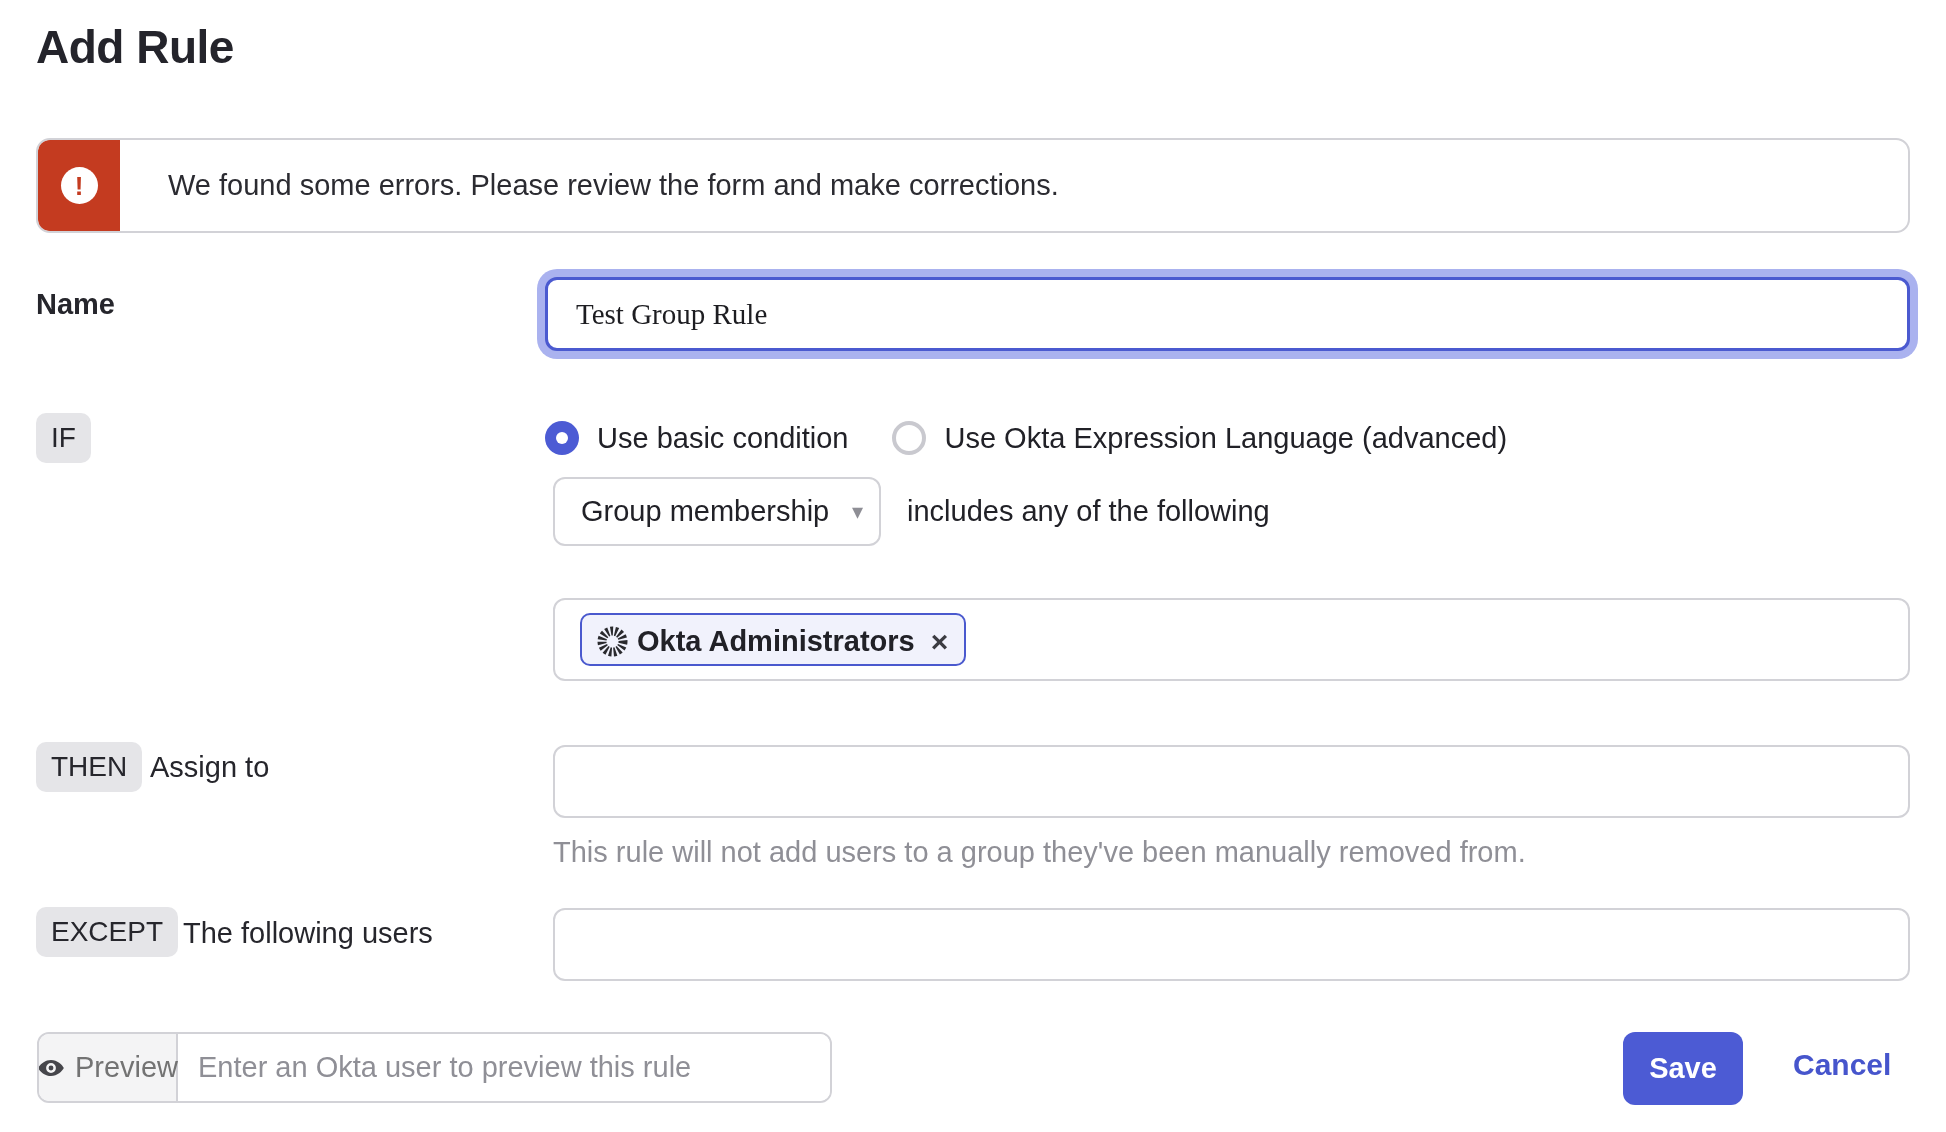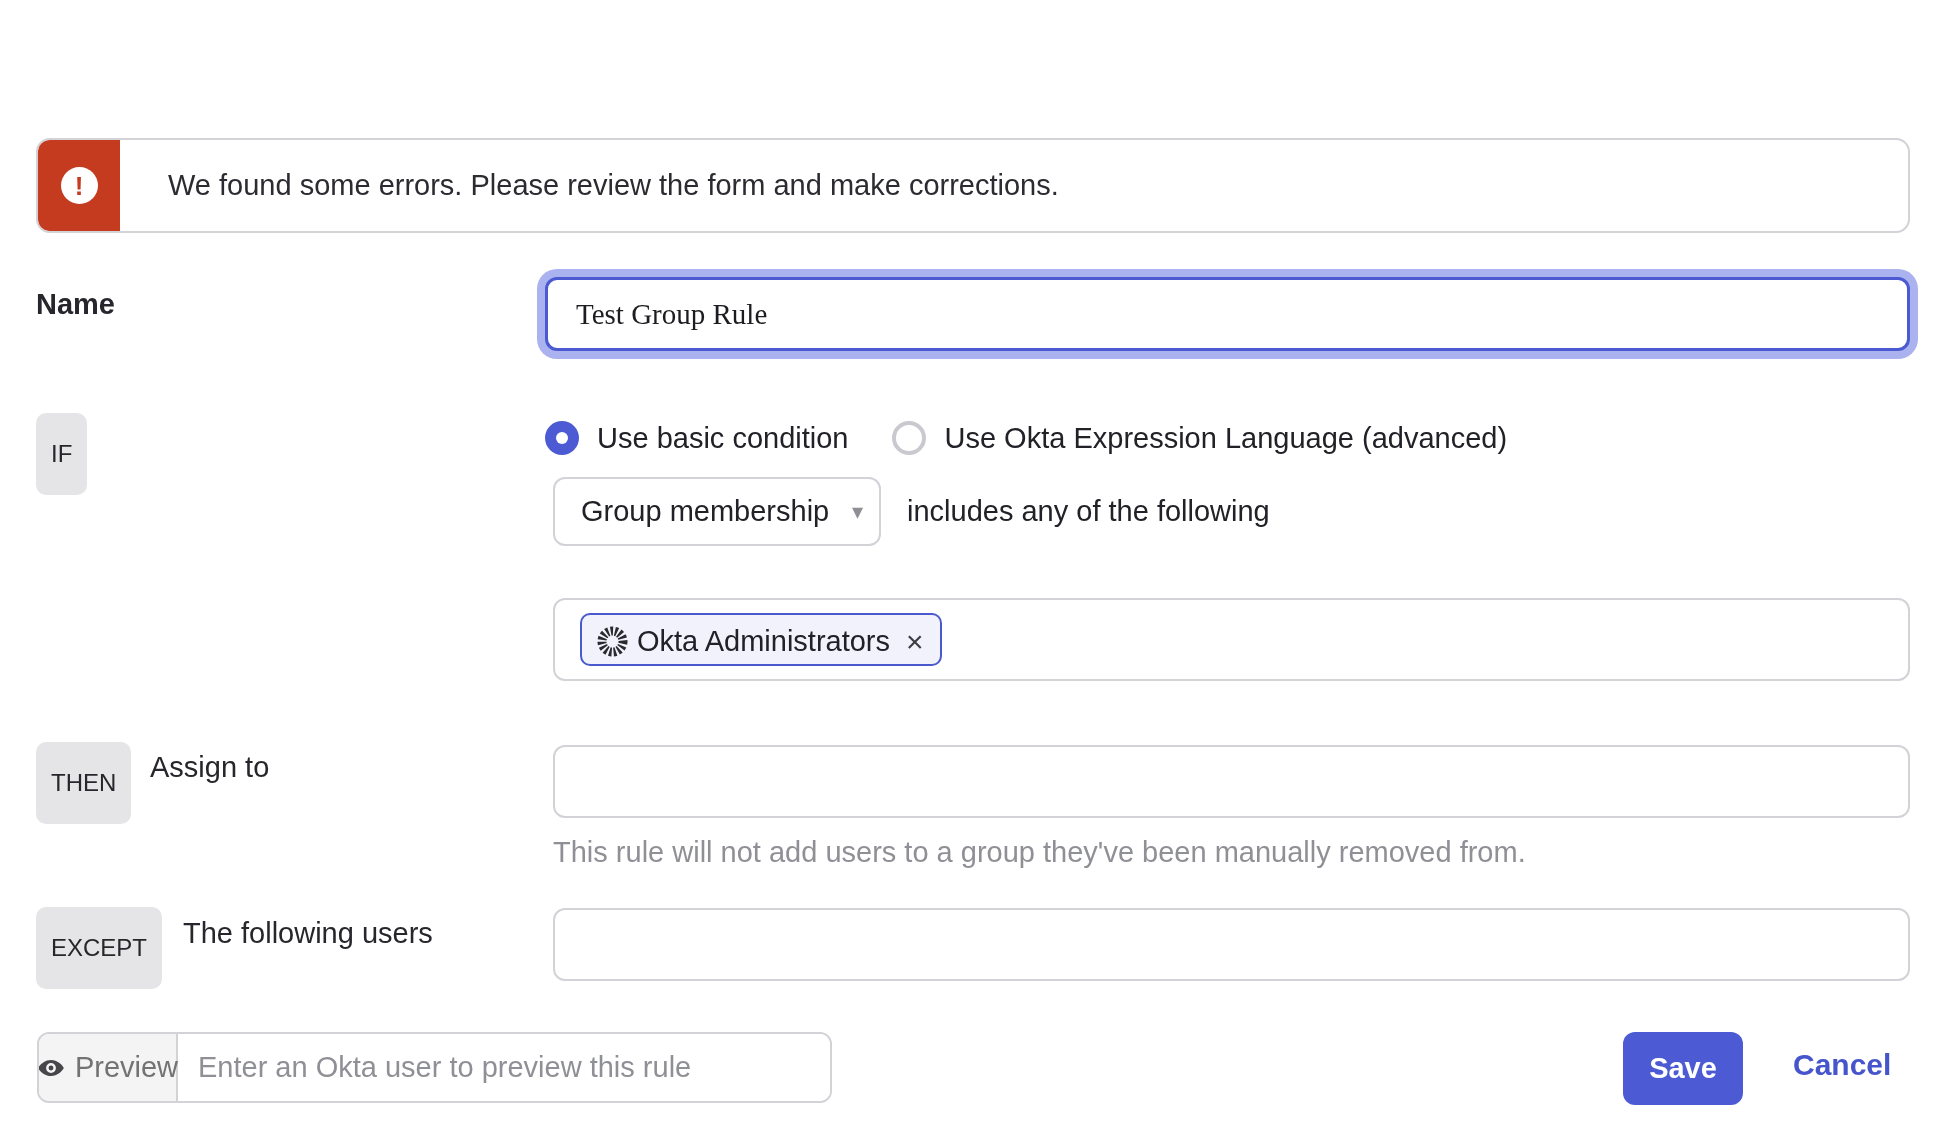--- a/index.html
+++ b/index.html
@@ -59,22 +59,22 @@
     font-family: Liberation Serif, serif;
     font-size: 29px; color: #1d1d21;
     padding: 0 28px; outline: none;
   }
 
   
   .kw-badge {
     position: absolute;
     background: #e5e5e8; color: #26262c;
     border-radius: 10px;
-    font-size: 24px;
-    padding: 27px 15px;
+    font-size: 28px;
+    padding: 9px 15px;
     display: inline-flex; align-items: center;
   }
 
   
   .radio-row {
     position: absolute; left: 545px; top: 420px;
     display: flex; align-items: center; height: 36px;
   }
   .radio { display: flex; align-items: center; cursor: pointer; }
   .radio-circle {
@@ -114,21 +114,21 @@
     background: #ffffff;
     display: flex; align-items: center;
     padding: 0 14px 0 25px;
   }
   .chip {
     height: 53px;
     border: 2px solid #4a59ce; border-radius: 10px;
     background: #f1f2fc;
     display: inline-flex; align-items: center;
     padding: 4px 16px 0 12px;
-    font-size: 29px; color: #212127;
+    font-size: 29px; color: #212127; font-weight: bold;
   }
   .chip .chip-icon { display: inline-flex; margin-right: 6px; }
   .chip .chip-close {
     margin-left: 16px; font-size: 30px; color: #3c3c42;
     line-height: 1; cursor: pointer;
   }
 
   
   .plain-input {
     position: absolute; left: 553px;
@@ -182,20 +182,21 @@
     position: absolute; left: 1793px; top: 1048px;
     font-size: 30px; font-weight: 700; color: #4655cc;
     cursor: pointer; text-decoration: none;
   }
 </style>
 </head>
 <body>
 
 <div class="canvas">
 
+  <h1 class="page-title">Add Rule</h1>
 
   <div class="error-banner">
     <div class="error-banner-accent">
       <div class="error-icon">!</div>
     </div>
     <div class="error-banner-message">We found some errors. Please review the form and make corrections.</div>
   </div>
 
   <div class="field-label" style="left:36px; top:288px;font-weight:bold;">Name</div>
   <input class="name-input" type="text" value="Test Group Rule" style="">

